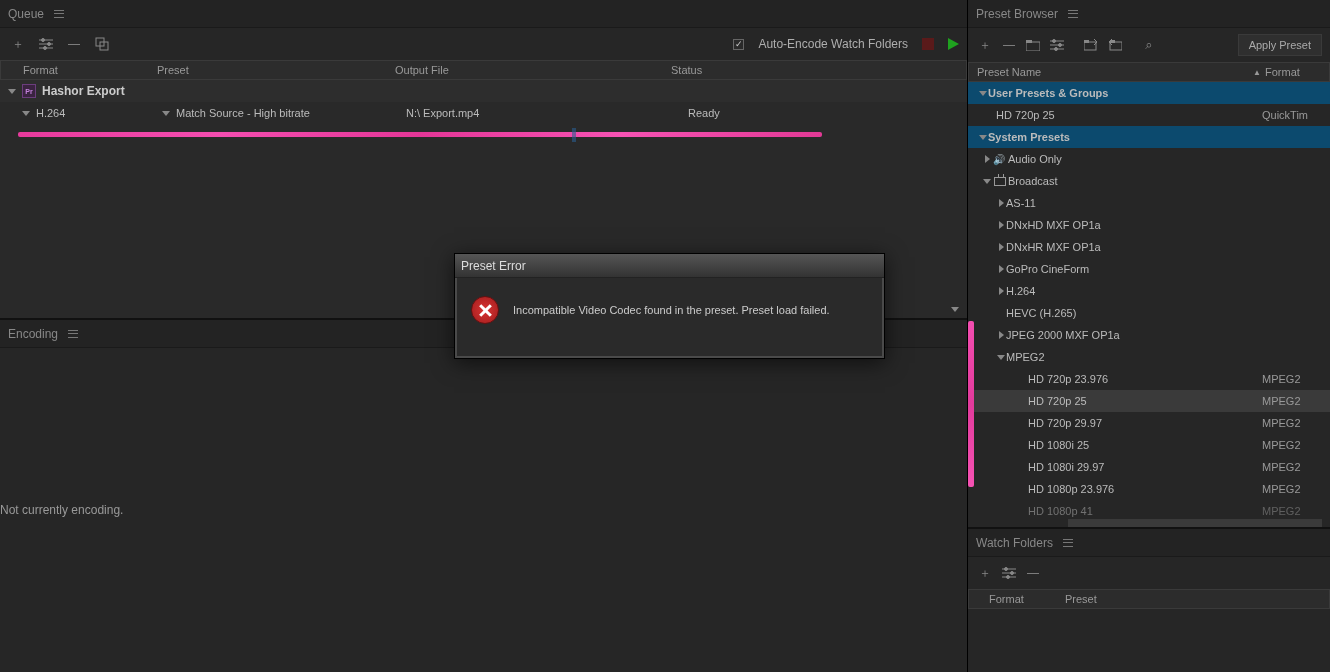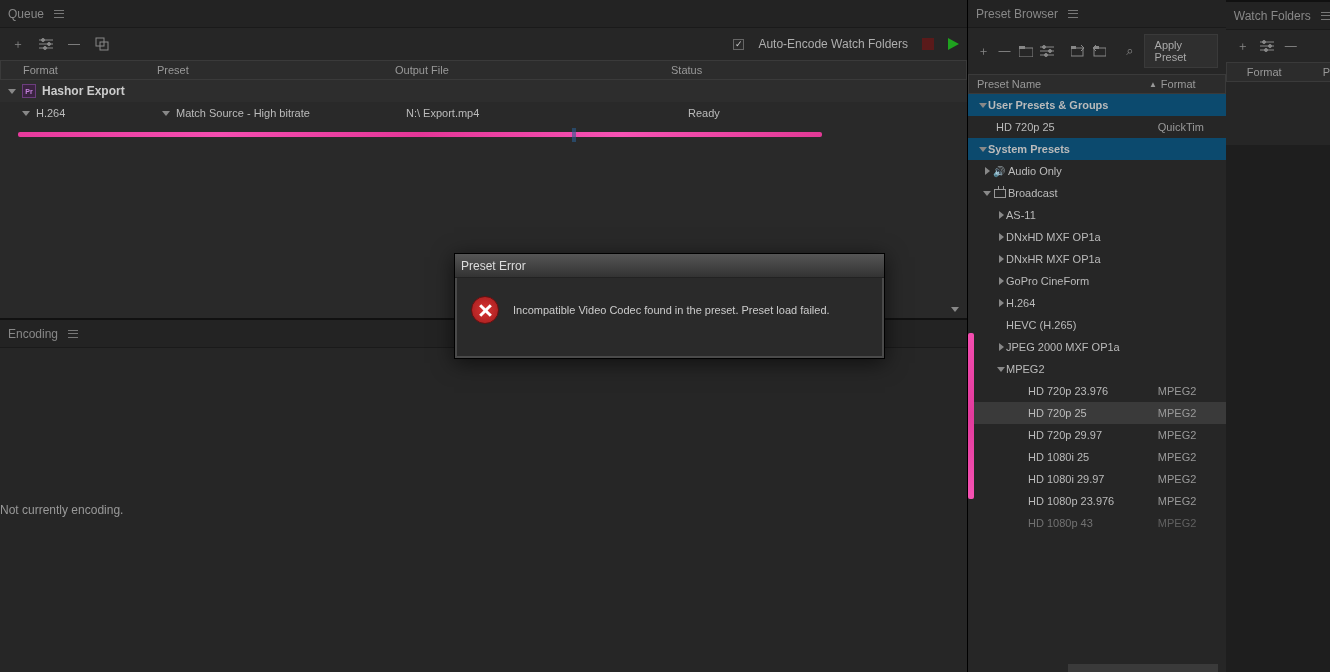--- a/index.html
+++ b/index.html
@@ -1,19 +1,19 @@
 <!DOCTYPE html>
 <html><head>
 <meta charset="utf-8">
 <style>
 * { box-sizing: border-box; margin: 0; padding: 0; font-family: "Segoe UI", Tahoma, sans-serif; }
 html, body { width: 1330px; height: 672px; background: #1e1e1e; color: #aeaeae; font-size: 12px; overflow: hidden; }
 .app { width: 100%; height: 100%; position: relative; display: grid; grid-template-columns: 968px 362px; }
 .left-col { display: flex; flex-direction: column; border-right: 1px solid #000; }
-.right-col { display: flex; }
+.right-col { display: flex; flex-direction: column; }
 
 
 .panel-header { display: flex; align-items: center; gap: 10px; height: 28px; padding: 0 8px; background: #232323; border-bottom: 1px solid #1a1a1a; color: #888; }
 .panel-header .title { font-size: 12px; }
 .hamburger { width: 10px; height: 8px; display: flex; flex-direction: column; justify-content: space-between; }
 .hamburger span { height: 1px; background: #777; }
 
 
 .queue-panel { height: 318px; display: flex; flex-direction: column; background: #262626; }
 .queue-toolbar { display: flex; align-items: center; padding: 6px 8px; gap: 8px; }
@@ -356,21 +356,21 @@
             <span class="label">HD 1080i 29.97</span>
             <span class="fmt">MPEG2</span>
           </div>
         <div class="tree-row">
             <span class="indent4"></span>
             <span class="label">HD 1080p 23.976</span>
             <span class="fmt">MPEG2</span>
           </div>
         <div class="tree-row" style="opacity:.5;">
             <span class="indent4"></span>
-            <span class="label">HD 1080p 43</span>
+            <span class="label">HD 1080p 41</span>
             <span class="fmt">MPEG2</span>
           </div>
         <div class="pink-vline"></div>
         <div class="scroll-hint"></div>
       </div>
     </div>
 
     <div class="watch-panel">
       <div class="panel-header">
         <span class="title">Watch Folders</span>

